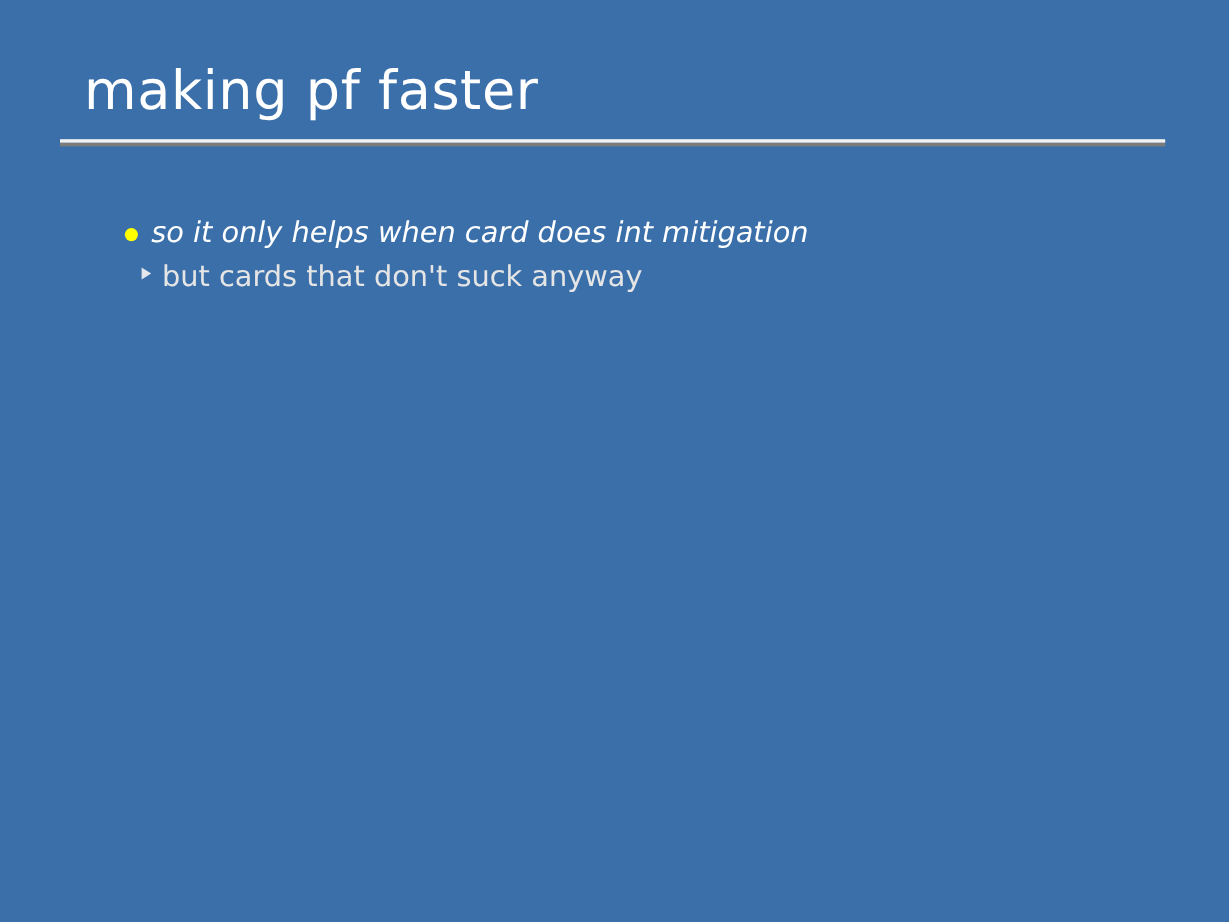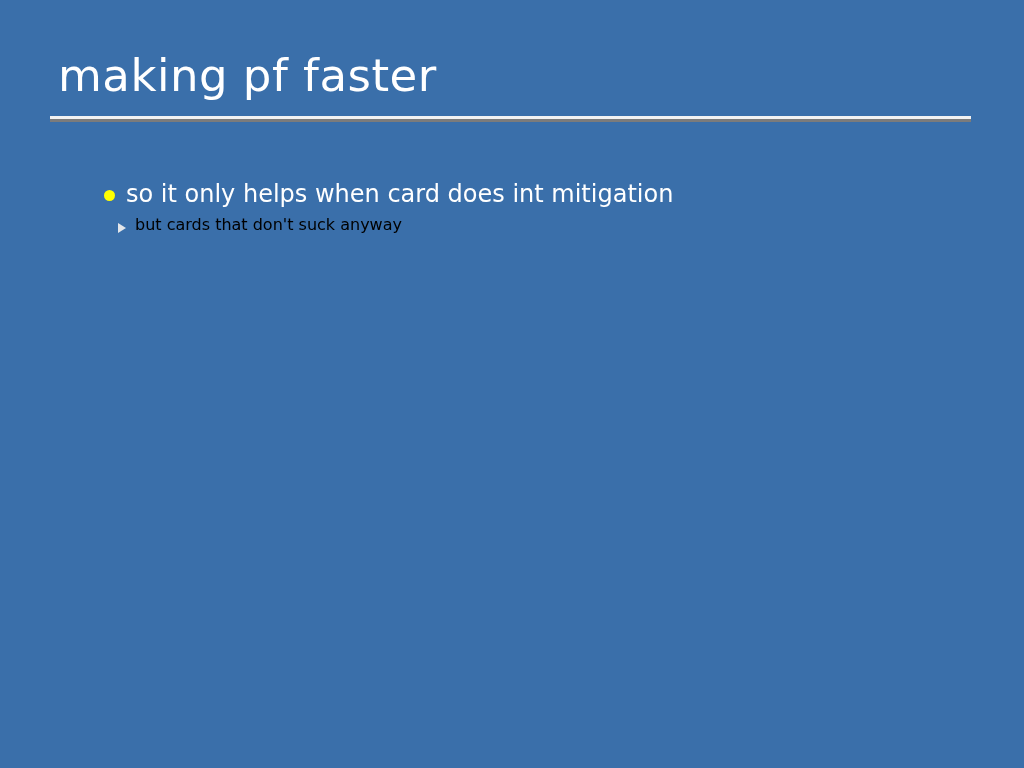--- a/index.html
+++ b/index.html
@@ -18,21 +18,21 @@
     position: relative;
     width: 1024px;
     height: 768px;
     background: #3a6faa;
     box-sizing: border-box;
   }
 
   
   #title-block {
     position: absolute;
-    left: 46px;
+    left: 58px;
     top: 52px;
     width: 924px;
   }
 
   #slide-title {
     color: #ffffff;
     font-family: "DejaVu Sans", sans-serif;
     font-size: 45px;
     font-weight: 400;
     line-height: 1.05;
@@ -97,20 +97,21 @@
     font-size: 30px;
     line-height: 1.42;
     letter-spacing: 0px;
     max-width: 830px;
   }
 
   
   .lvl2 {
     margin-left: 32px;
     margin-top: 6px;
+    font-style: italic;
   }
   .lvl2 .marker {
     flex: 0 0 auto;
     width: 11px;
     height: 11px;
     border-radius: 50%;
     background: #ffff00;
     margin-top: 12px;
     margin-right: 11px;
   }
@@ -130,23 +131,23 @@
     flex: 0 0 auto;
     width: 0;
     height: 0;
     border-top: 5px solid transparent;
     border-bottom: 5px solid transparent;
     border-left: 8px solid #e3e6ea;
     margin-top: 9px;
     margin-right: 9px;
   }
   .lvl3 .btext {
-    color: #000000;
+    color: #e5e5e5;
     font-family: "DejaVu Sans", sans-serif;
-    font-size: 16px;
+    font-size: 24px;
     line-height: 1.35;
   }
 
   
   .group-gap {
     height: 50px;
   }
 </style>
 </head>
 <body>

